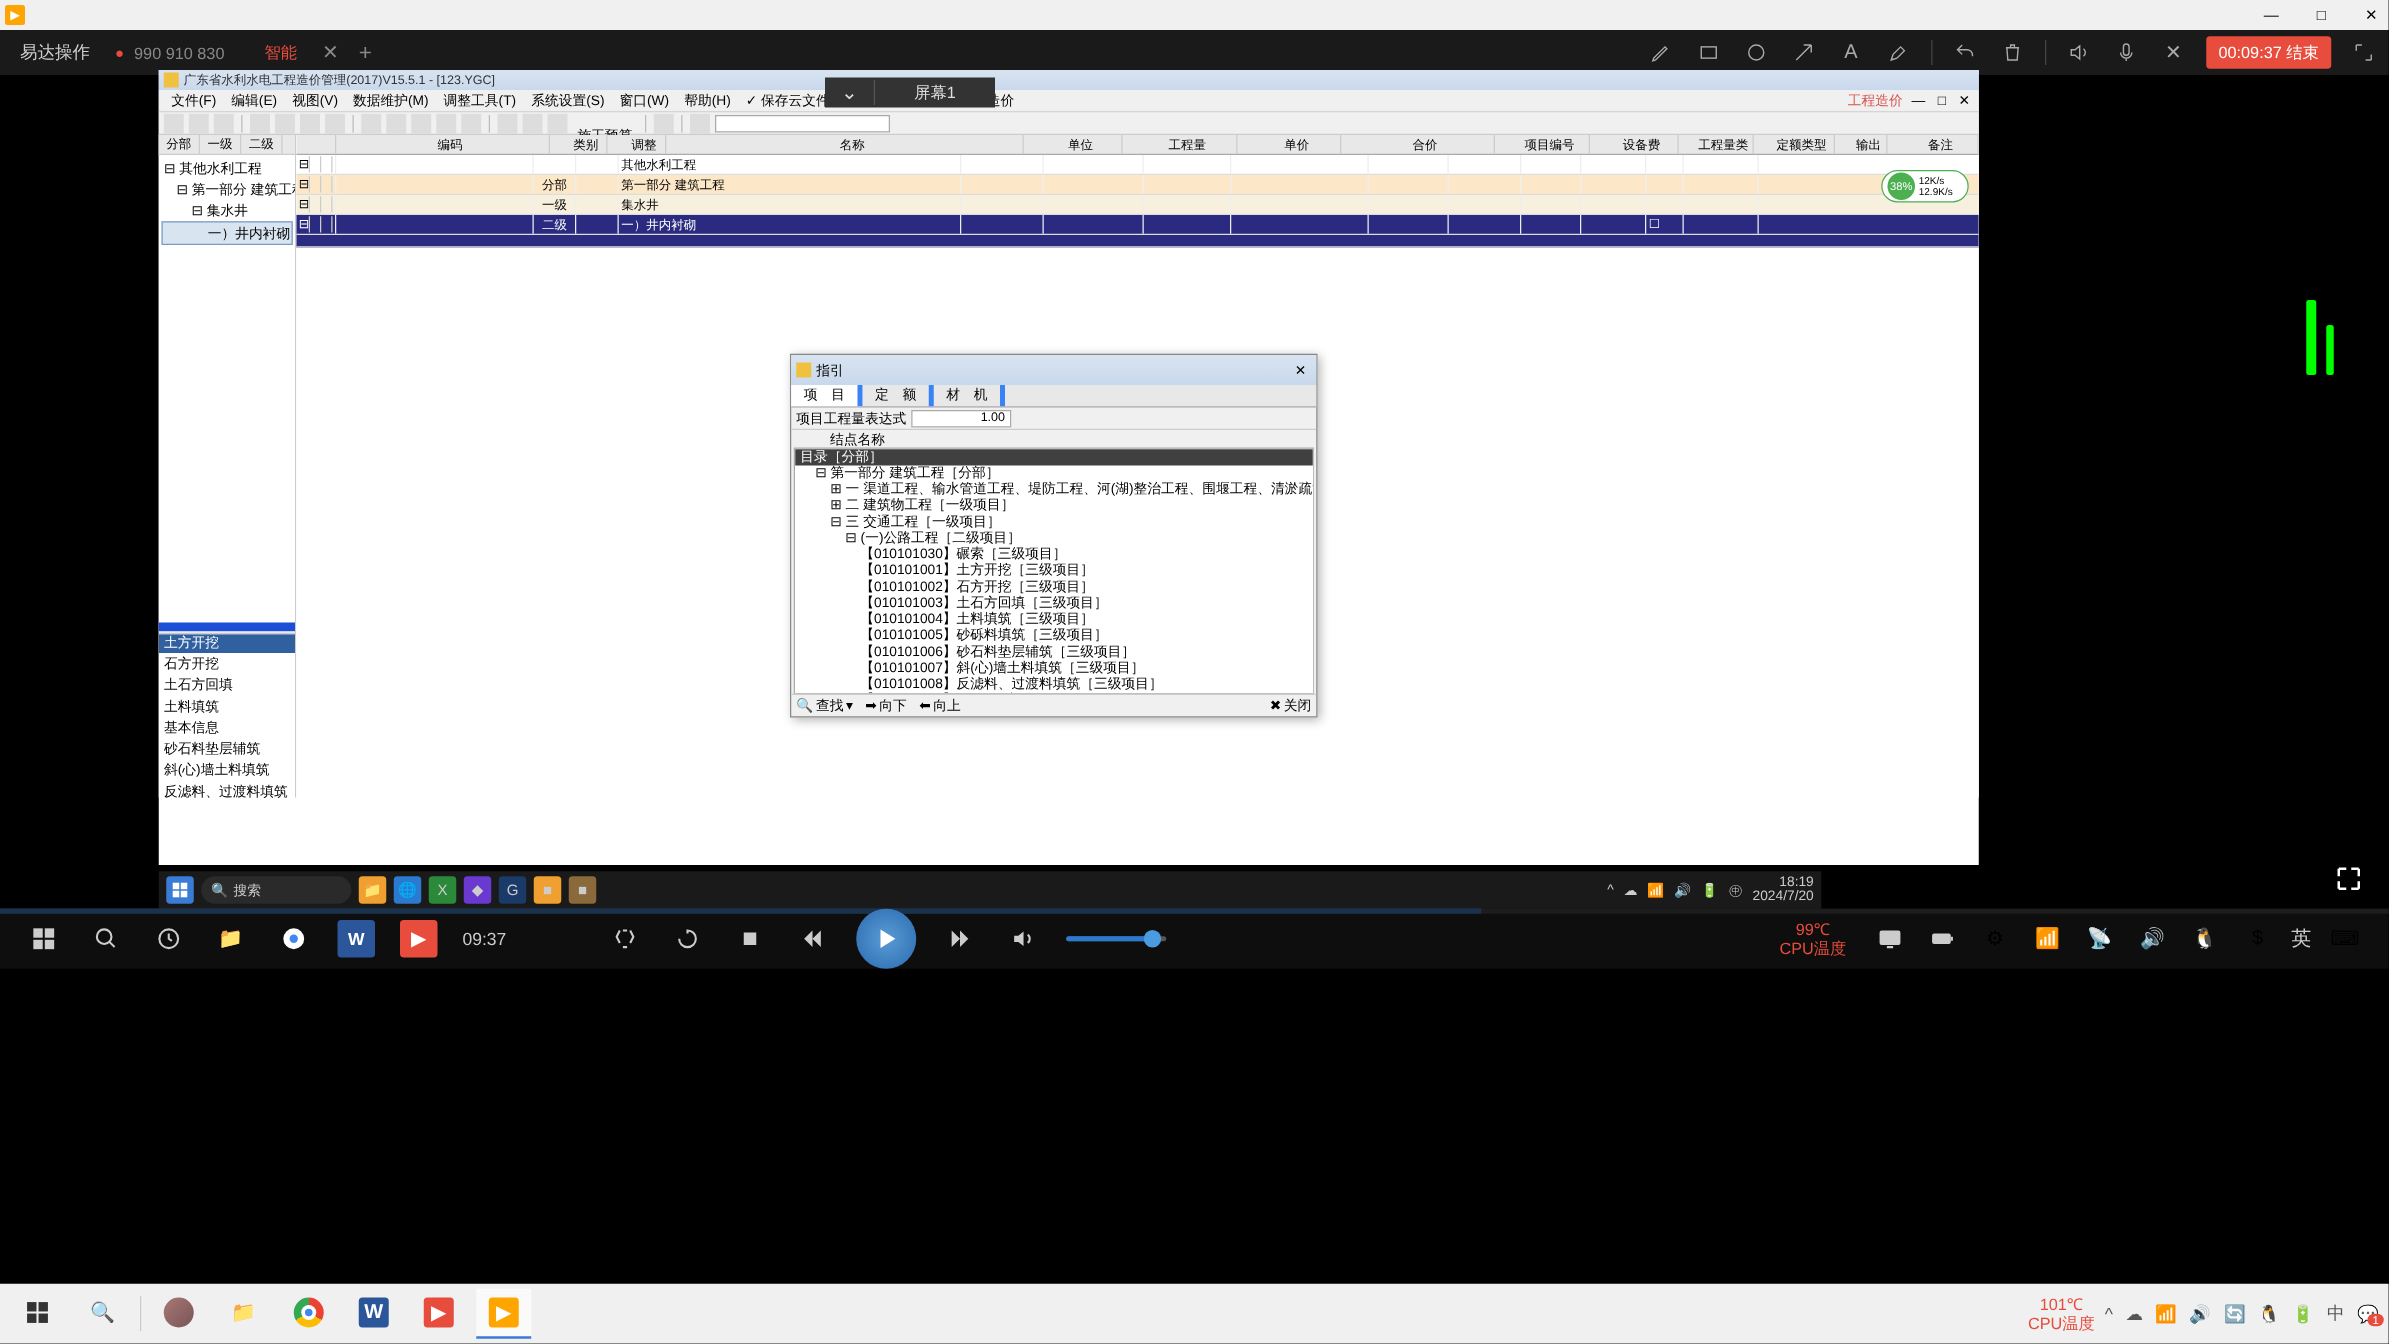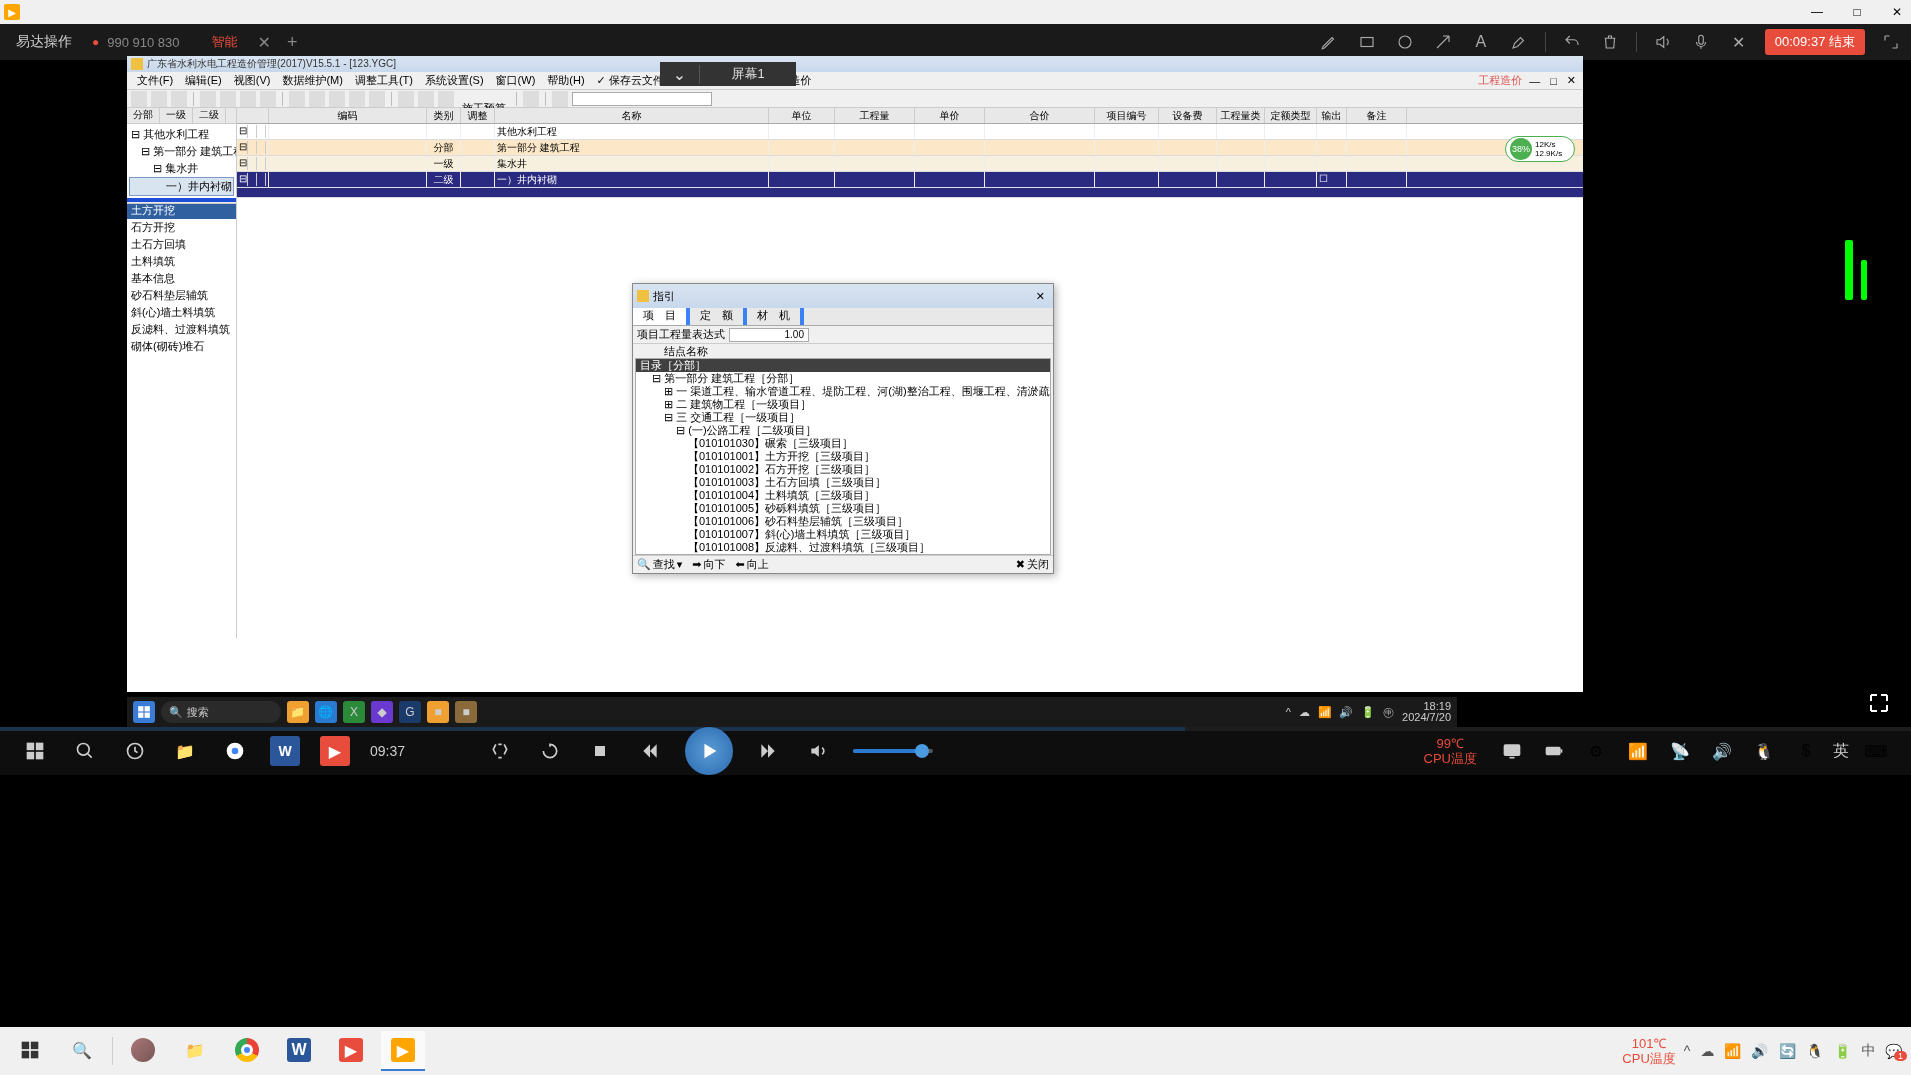--- a/index.html
+++ b/index.html
@@ -51,27 +51,27 @@
 .left-tree-panel { width: 110px; background: #fff; border-right: 1px solid #ccc; font-size: 11px; display: flex; flex-direction: column; }
 .left-tree-tabs { height: 16px; background: #e8e8e8; display: flex; border-bottom: 1px solid #ccc; }
 .left-tree-tabs .ltab { padding: 0 6px; font-size: 10px; cursor: pointer; border-right: 1px solid #ccc; }
 .left-tree { flex: 0 0 auto; padding: 2px; overflow: auto; }
 .left-tree .tnode { padding: 1px 2px; white-space: nowrap; cursor: pointer; }
 .left-tree .tnode.ind1 { padding-left: 12px; }
 .left-tree .tnode.ind2 { padding-left: 24px; }
 .left-tree .tnode.ind3 { padding-left: 36px; }
 .left-tree .tnode.sel { background: #d9e4f1; border: 1px solid #7a9bc4; }
 
-.left-list-panel { flex: 1; border-top: 4px solid #1d4ed8; overflow: auto; font-size: 11px; position: relative; }
+.left-list-panel { flex: 1; border-top: 7px solid #1d4ed8; overflow: auto; font-size: 11px; margin-top: 300px; position: relative; }
 .left-list-panel::before { content: ""; position: absolute; top: -8px; left: 0; right: 0; height: 8px; background: #e8e8e8; border-top: 1px solid #ccc; border-bottom: 1px solid #ccc; }
 .left-list-panel .lrow { padding: 1px 4px; cursor: pointer; }
 .left-list-panel .lrow.sel { background: #3060a0; color: #fff; }
 
 .main-grid { flex: 1; background: #fff; position: relative; overflow: hidden; }
-.grid-header { height: 16px; background: #e8e8e8; display: flex; border-bottom: 1px solid #aaa; font-size: 10px; }
+.grid-header { height: 16px; background: #e8e8e8; display: flex; border-bottom: 1px solid #aaa; font-size: 10px; justify-content: space-between; }
 .grid-header .gh { border-right: 1px solid #ccc; text-align: center; padding: 1px 2px; overflow: hidden; }
 .grid-rows .grow { height: 16px; display: flex; border-bottom: 1px solid #ddd; font-size: 10px; }
 .grid-rows .grow .gc { border-right: 1px solid #eee; padding: 1px 2px; overflow: hidden; }
 .grid-rows .grow.r0 { background: #fff; }
 .grid-rows .grow.r1 { background: #fce8c8; }
 .grid-rows .grow.r2 { background: #f7f0de; }
 .grid-rows .grow.r3 { background: #2a2a80; color: #fff; }
 .grid-rows .grow.r3.extra { height: 10px; background: #2a2a80; }
 .col-exp { width: 32px; display:flex; }
 .col-exp span { width: 10px; text-align:center; border-right:1px solid #ccc;}

